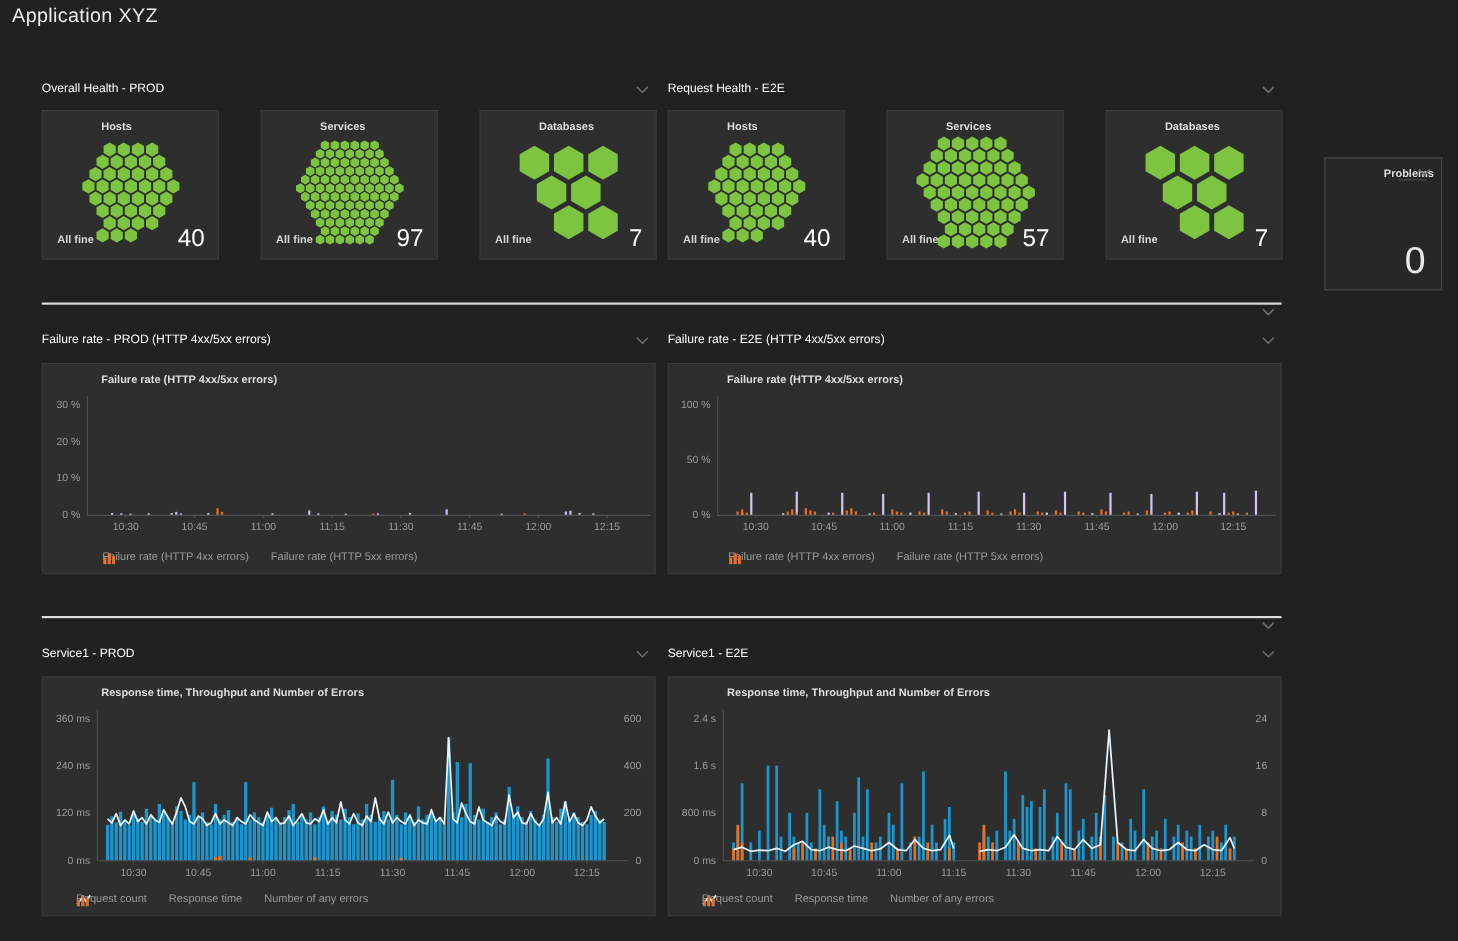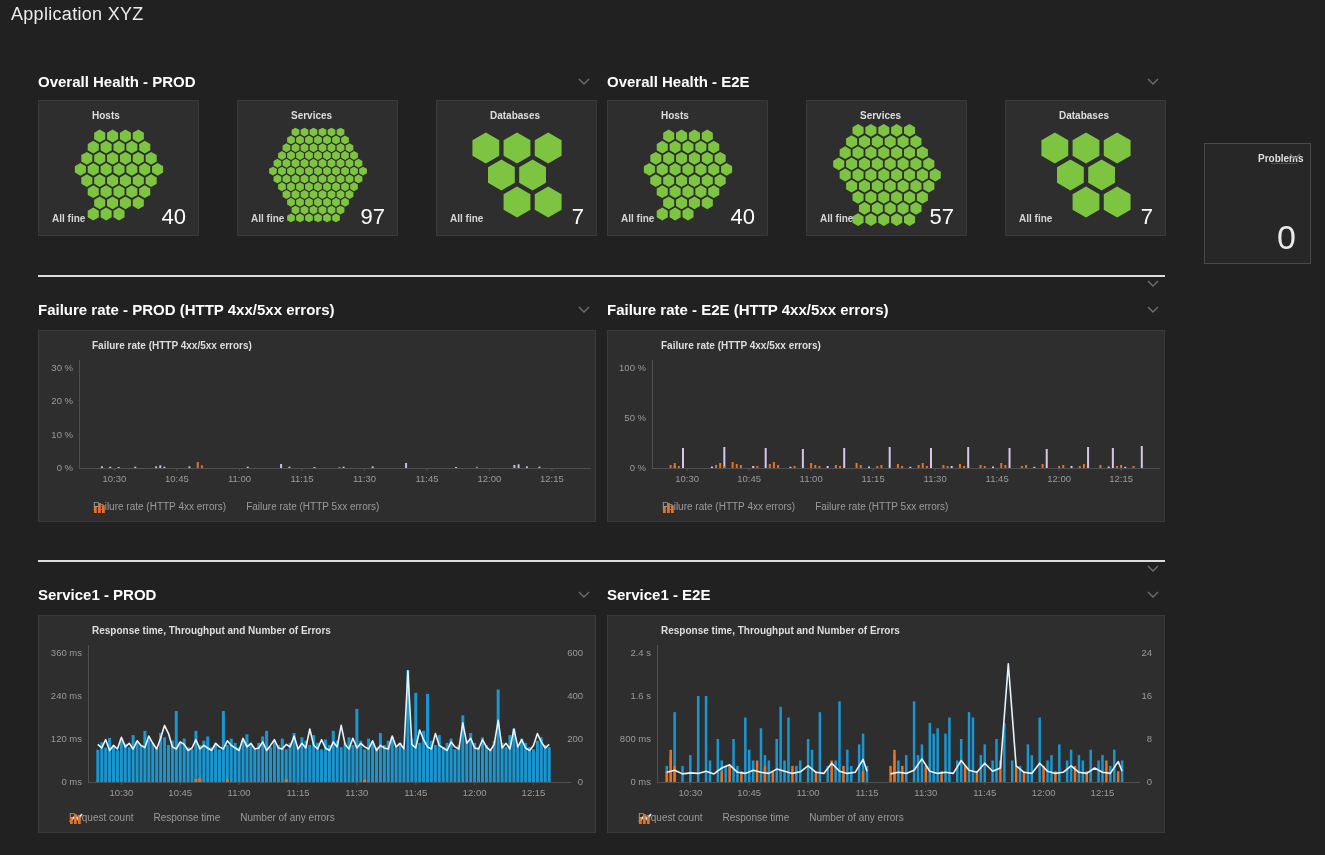--- a/index.html
+++ b/index.html
@@ -1,20 +1,20 @@
 <!DOCTYPE html>
 <html><head>
 <meta charset="utf-8">
 <style>
   html,body{margin:0;padding:0;background:#212121;}
   body{width:1325px;height:855px;position:relative;overflow:hidden;
        font-family:"Liberation Sans",sans-serif;-webkit-font-smoothing:antialiased;}
   .page-title{position:absolute;left:11px;top:4px;font-size:18px;font-weight:400;color:#ececec;letter-spacing:.3px;text-align:right;}
   .section-header{position:absolute;height:18px;display:flex;justify-content:space-between;align-items:center;}
-  .section-header .sh-label{color:#ffffff;font-size:15px;font-weight:700;}
+  .section-header .sh-label{color:#ffffff;font-size:11px;font-weight:400;}
   .tile{position:absolute;background:#2e2e2e;border:1px solid #3a3a3a;box-sizing:border-box;}
   .tile-title{position:absolute;left:13px;top:9px;font-size:10px;font-weight:700;color:#dedede;padding-left:40px;}
   .chev{position:absolute;right:9px;top:9px;cursor:pointer;}
   .tile-status{position:absolute;left:13px;bottom:11px;font-size:10px;font-weight:700;color:#d6d6d6;}
   .tile-count{position:absolute;right:12px;bottom:5px;font-size:22px;font-weight:400;color:#ffffff;}
   .hex-svg{position:absolute;left:0;top:0;}
   .problems-tile{background:#272727;border:1px solid #4a4a4a;}
   .problems-dash{position:absolute;left:66px;top:19px;width:26px;height:1px;background:#4d4d4d;}
   .problems-count{position:absolute;right:14px;bottom:6px;font-size:34px;font-weight:300;color:#eaeaea;}
   .divider{position:absolute;height:2px;background:#dcdcdc;}
@@ -32,21 +32,21 @@
 
 <div class="section-header" style="left:38px;top:72px;width:552px">
   <span class="sh-label">Overall Health - PROD</span>
   <span class="sh-chev">
       <svg width="12" height="7" style="display: block;">
         <path d="M1 1 L6 6 L11 1" stroke="#6e6e6e" fill="none" stroke-width="1.4"></path>
       </svg>
     </span>
 </div>
 <div class="section-header" style="left:607px;top:72px;width:552px">
-  <span class="sh-label">Overall Health - E2E</span>
+  <span class="sh-label">Request Health - E2E</span>
   <span class="sh-chev">
       <svg width="12" height="7" style="display: block;">
         <path d="M1 1 L6 6 L11 1" stroke="#6e6e6e" fill="none" stroke-width="1.4"></path>
       </svg>
     </span>
 </div>
 
 <div id="health-tiles">
     <div class="tile health-tile" style="left: 38px; top: 100px; width: 161px; height: 136px;">
     <div class="tile-title">Hosts</div>

